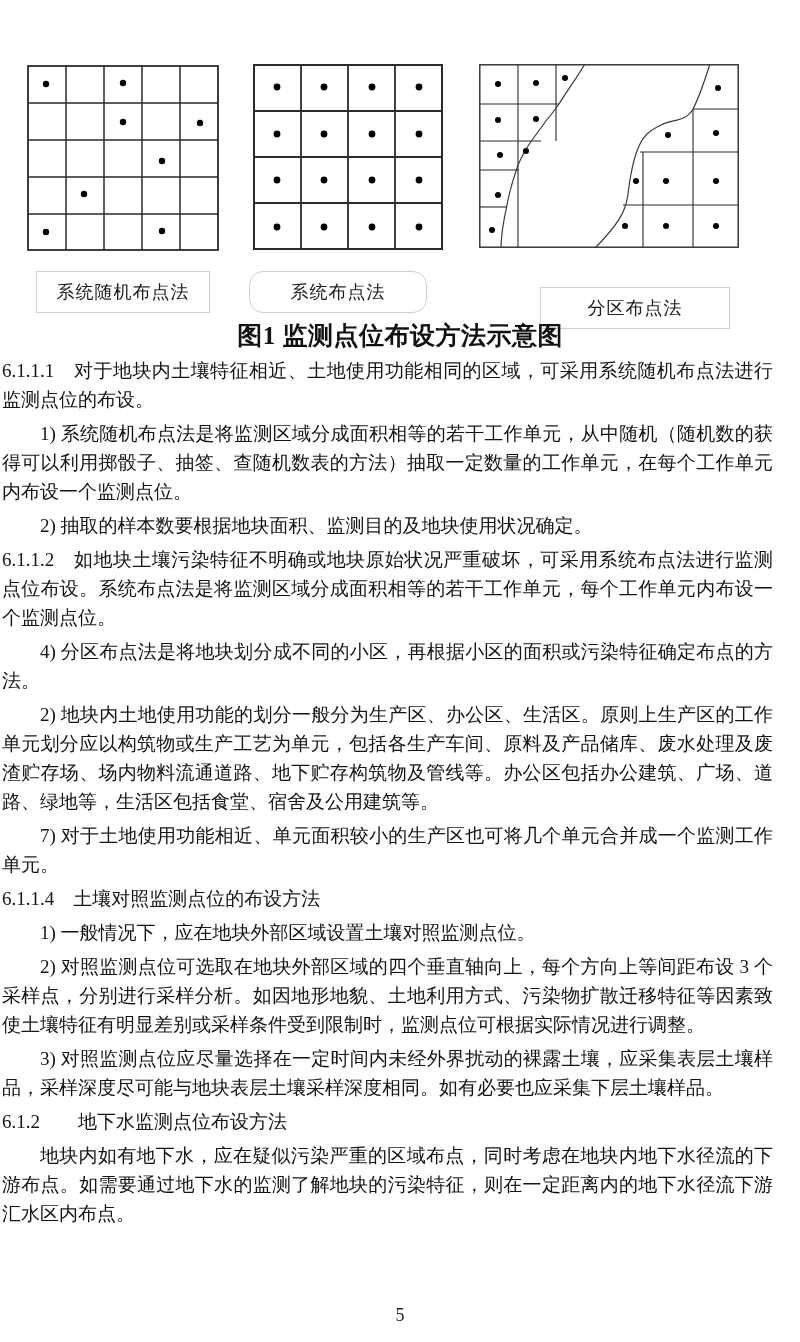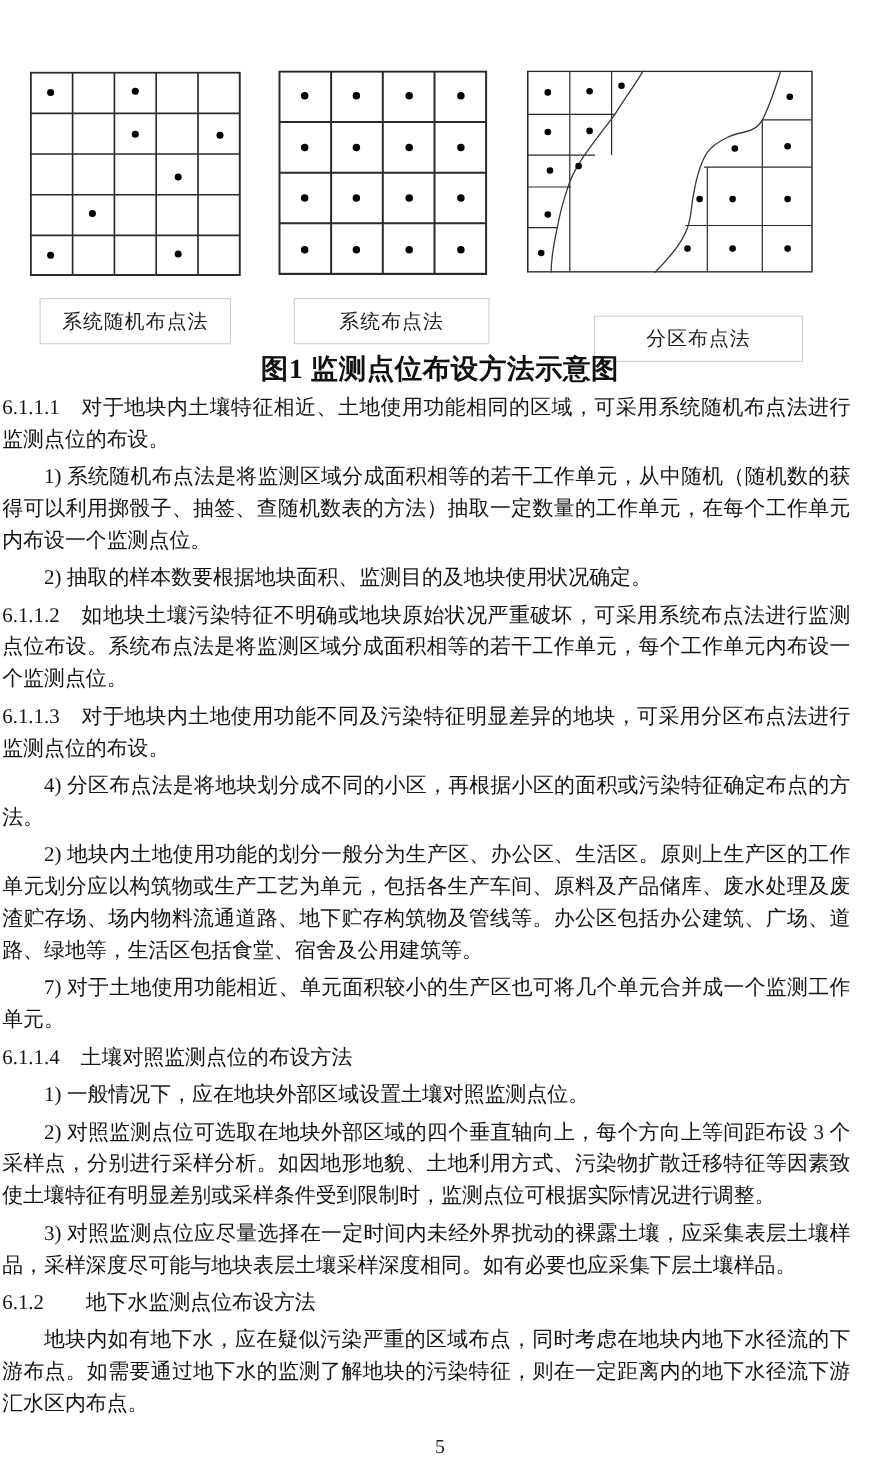--- a/index.html
+++ b/index.html
@@ -128,32 +128,31 @@
           <circle cx="157" cy="117" r="3" fill="#000"></circle>
           <circle cx="187" cy="117" r="3" fill="#000"></circle>
           <circle cx="237" cy="117" r="3" fill="#000"></circle>
           <circle cx="146" cy="162" r="3" fill="#000"></circle>
           <circle cx="187" cy="162" r="3" fill="#000"></circle>
           <circle cx="237" cy="162" r="3" fill="#000"></circle>
         </svg>
     </div>
 
     <div class="fig-label" style="left:36px;top:271px;width:172px;height:40px;">系统随机布点法</div>
-    <div class="fig-label" style="left:267px;top:271px;width:176px;height:40px;">系统布点法</div>
+    <div class="fig-label" style="left:249px;top:271px;width:176px;height:40px;border-radius:14px;">系统布点法</div>
     <div class="fig-label" style="left:540px;top:287px;width:188px;height:40px;">分区布点法</div>
 
     <div class="fig-caption">图1 监测点位布设方法示意图</div>
   </div>
 
   <div class="body-text">
     <p class="p-sec">6.1.1.1　对于地块内土壤特征相近、土地使用功能相同的区域，可采用系统随机布点法进行监测点位的布设。</p>
     <p class="p-list">1) 系统随机布点法是将监测区域分成面积相等的若干工作单元，从中随机（随机数的获得可以利用掷骰子、抽签、查随机数表的方法）抽取一定数量的工作单元，在每个工作单元内布设一个监测点位。</p>
     <p class="p-list">2) 抽取的样本数要根据地块面积、监测目的及地块使用状况确定。</p>
     <p class="p-sec">6.1.1.2　如地块土壤污染特征不明确或地块原始状况严重破坏，可采用系统布点法进行监测点位布设。系统布点法是将监测区域分成面积相等的若干工作单元，每个工作单元内布设一个监测点位。</p>
-    <p class="p-sec">6.1.1.3　对于地块内土地使用功能不同及污染特征明显差异的地块，可采用分区布点法进行监测点位的布设。</p>
     <p class="p-list">4) 分区布点法是将地块划分成不同的小区，再根据小区的面积或污染特征确定布点的方法。</p>
     <p class="p-list">2) 地块内土地使用功能的划分一般分为生产区、办公区、生活区。原则上生产区的工作单元划分应以构筑物或生产工艺为单元，包括各生产车间、原料及产品储库、废水处理及废渣贮存场、场内物料流通道路、地下贮存构筑物及管线等。办公区包括办公建筑、广场、道路、绿地等，生活区包括食堂、宿舍及公用建筑等。</p>
     <p class="p-list">7) 对于土地使用功能相近、单元面积较小的生产区也可将几个单元合并成一个监测工作单元。</p>
     <p class="p-head">6.1.1.4　土壤对照监测点位的布设方法</p>
     <p class="p-list">1) 一般情况下，应在地块外部区域设置土壤对照监测点位。</p>
     <p class="p-list">2) 对照监测点位可选取在地块外部区域的四个垂直轴向上，每个方向上等间距布设 3 个采样点，分别进行采样分析。如因地形地貌、土地利用方式、污染物扩散迁移特征等因素致使土壤特征有明显差别或采样条件受到限制时，监测点位可根据实际情况进行调整。</p>
     <p class="p-list">3) 对照监测点位应尽量选择在一定时间内未经外界扰动的裸露土壤，应采集表层土壤样品，采样深度尽可能与地块表层土壤采样深度相同。如有必要也应采集下层土壤样品。</p>
     <p class="p-head">6.1.2　　地下水监测点位布设方法</p>
     <p class="p-body">地块内如有地下水，应在疑似污染严重的区域布点，同时考虑在地块内地下水径流的下游布点。如需要通过地下水的监测了解地块的污染特征，则在一定距离内的地下水径流下游汇水区内布点。</p>
   </div>

